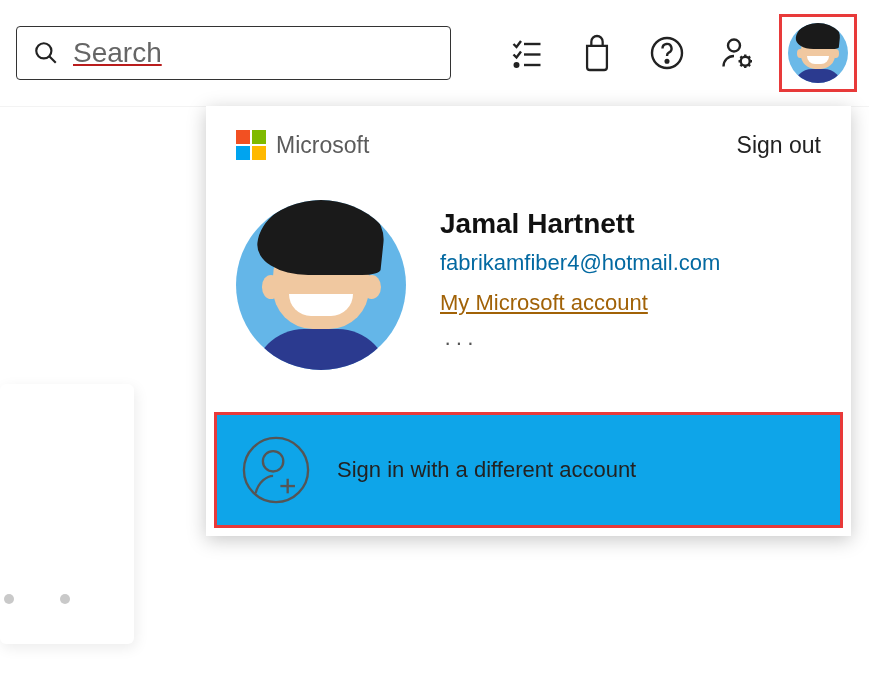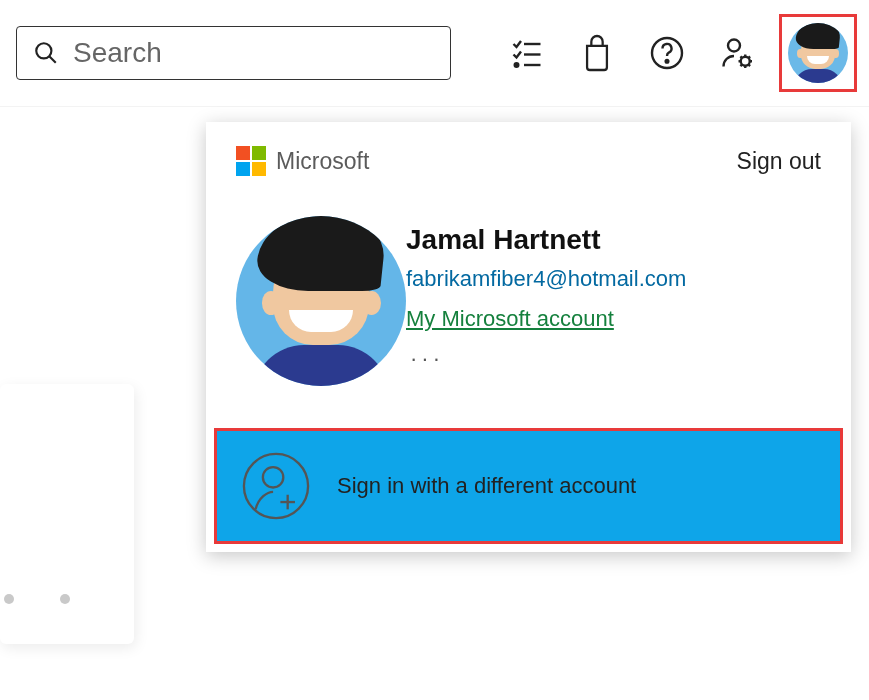--- a/index.html
+++ b/index.html
@@ -26,23 +26,24 @@
       display: flex;
       align-items: center;
       padding: 0 16px;
       gap: 14px;
     }
     .search-icon svg { display: block; }
     .search-input {
       border: none;
       outline: none;
       font-size: 28px;
-      color: #8b5cf6;
+      color: #b91c1c;
       flex: 1;
       background: transparent;
+      text-decoration: underline;
     }
     .search-input::placeholder { color: #666; }
     .spacer { flex: 1; }
     .top-icons {
       display: flex;
       align-items: center;
       gap: 30px;
     }
     .top-icon {
       width: 40px;
@@ -66,21 +67,21 @@
       width: 60px;
       height: 60px;
       border-radius: 50%;
       background: #6bb9e8;
       overflow: hidden;
       position: relative;
     }
 
     .dropdown {
       position: absolute;
-      top: 122px;
+      top: 106px;
       left: 206px;
       width: 645px;
       background: #fff;
       box-shadow: 0 4px 18px rgba(0,0,0,.22);
     }
     .dd-header {
       display: flex;
       justify-content: space-between;
       align-items: center;
       padding: 24px 30px 10px 30px;
@@ -108,20 +109,21 @@
       font-weight: 500;
     }
     .signout {
       font-size: 23px;
       color: #222;
       cursor: pointer;
     }
     .dd-body {
       display: flex;
       padding: 30px 30px 34px 30px;
+      gap: 34px;
       align-items: flex-start;
     }
     .avatar-large {
       width: 170px;
       height: 170px;
       border-radius: 50%;
       background: #64b6e8;
       flex: 0 0 auto;
       overflow: hidden;
       position: relative;
@@ -133,21 +135,21 @@
       color: #111;
       margin-bottom: 10px;
     }
     .user-email {
       font-size: 22px;
       color: #0369a1;
       margin-bottom: 14px;
     }
     .user-link {
       font-size: 22px;
-      color: #15803d;
+      color: #a16207;
       text-decoration: underline;
       display: block;
       margin-bottom: 14px;
       cursor: pointer;
     }
     .link-row {
       display: flex;
       align-items: center;
       justify-content: space-between;
     }

